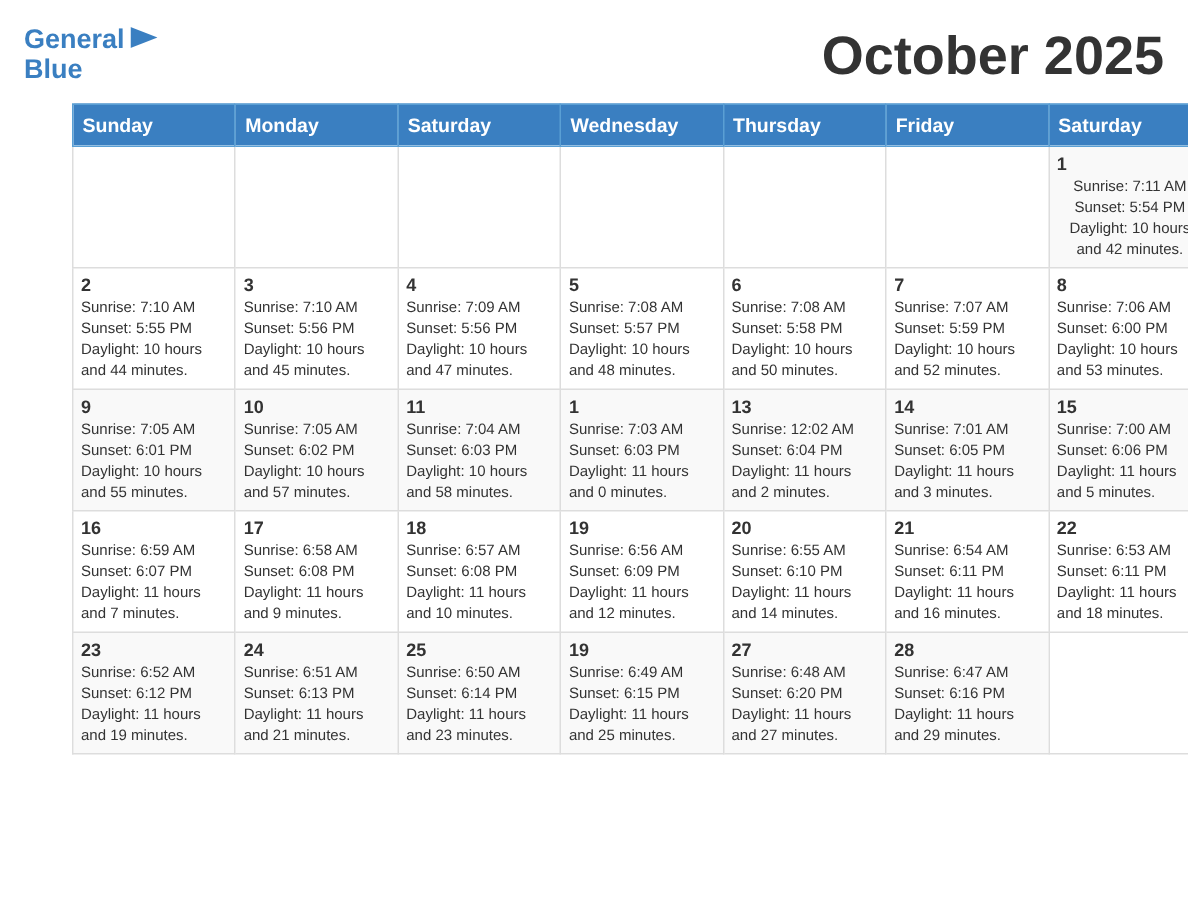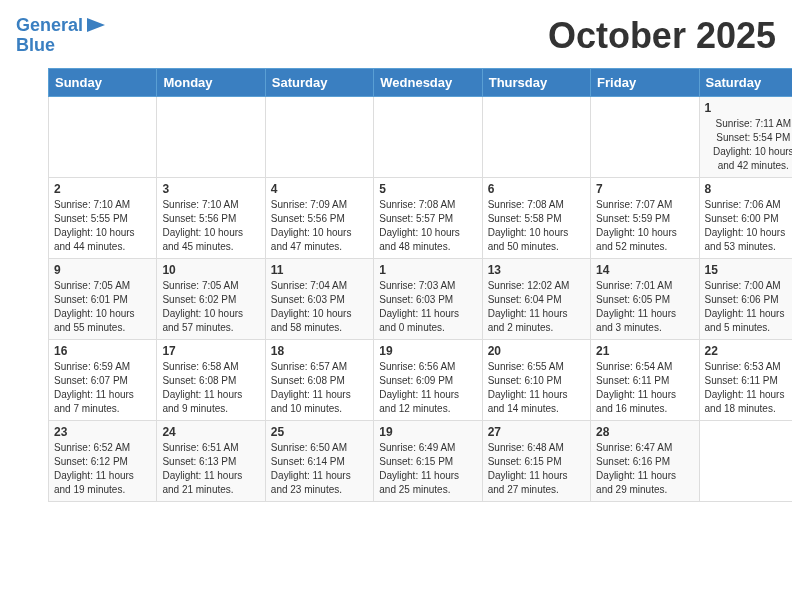--- a/index.html
+++ b/index.html
@@ -320,21 +320,21 @@
         <td>
           <span class="day-number">19</span>
           <div class="day-info" style="white-space: pre-line;">Sunrise: 6:49 AM
 Sunset: 6:15 PM
 Daylight: 11 hours
 and 25 minutes.</div>
         </td>
         <td>
           <span class="day-number">27</span>
           <div class="day-info" style="white-space: pre-line;">Sunrise: 6:48 AM
-Sunset: 6:15 PM
+Sunset: 6:20 PM
 Daylight: 11 hours
 and 27 minutes.</div>
         </td>
         <td>
           <span class="day-number">28</span>
           <div class="day-info" style="white-space: pre-line;">Sunrise: 6:47 AM
 Sunset: 6:16 PM
 Daylight: 11 hours
 and 29 minutes.</div>
         </td>

